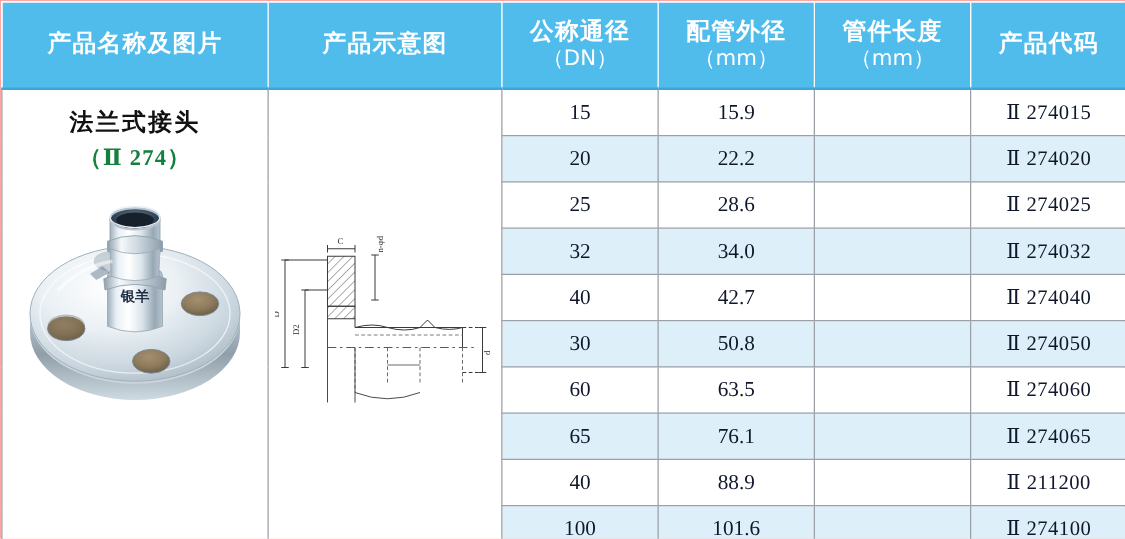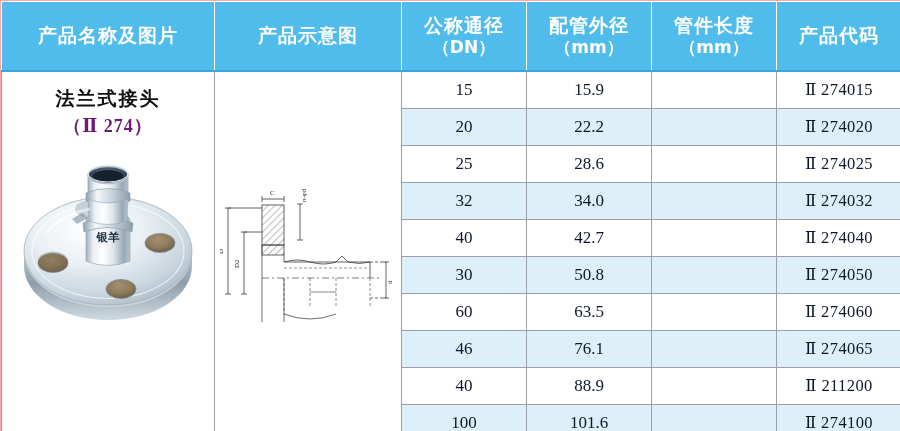--- a/index.html
+++ b/index.html
@@ -39,21 +39,21 @@
     letter-spacing:1px;
     text-align:center;
     vertical-align:middle;
     padding:0;
     line-height:1.22;
   }
   th.hd .sub{
     display:block;
     font-size:17px;
     letter-spacing:0;
-    font-weight:700;
+    font-weight:400;
   }
 
   td.cell{
     height:36px;
     border:1px solid #9aa0a6;
     text-align:center;
     vertical-align:middle;
     font-size:17px;
     color:#0f172a;
     padding:0;
@@ -84,21 +84,21 @@
     font-size:19px;
     font-weight:700;
     color:#111;
     letter-spacing:2px;
     line-height:1.45;
     text-align:center;
   }
   .prod-code{
     font-size:18px;
     font-weight:700;
-    color:#701a75;
+    color:#15803d;
     letter-spacing:1px;
     line-height:1.45;
   }
   .photo-holder{
     margin-top:6px;
     width:186px;height:176px;
     display:flex;align-items:flex-end;justify-content:center;
   }
   .draw-holder{
     width:185px;height:359px;
@@ -308,21 +308,21 @@
       </tr>
 
       <tr>
         <td class="cell">60</td>
         <td class="cell">63.5</td>
         <td class="cell blank"></td>
         <td class="cell code">Ⅱ 274060</td>
       </tr>
 
       <tr class="alt">
-        <td class="cell">46</td>
+        <td class="cell">65</td>
         <td class="cell">76.1</td>
         <td class="cell blank"></td>
         <td class="cell code">Ⅱ 274065</td>
       </tr>
 
       <tr>
         <td class="cell">40</td>
         <td class="cell">88.9</td>
         <td class="cell blank"></td>
         <td class="cell code">Ⅱ 211200</td>

